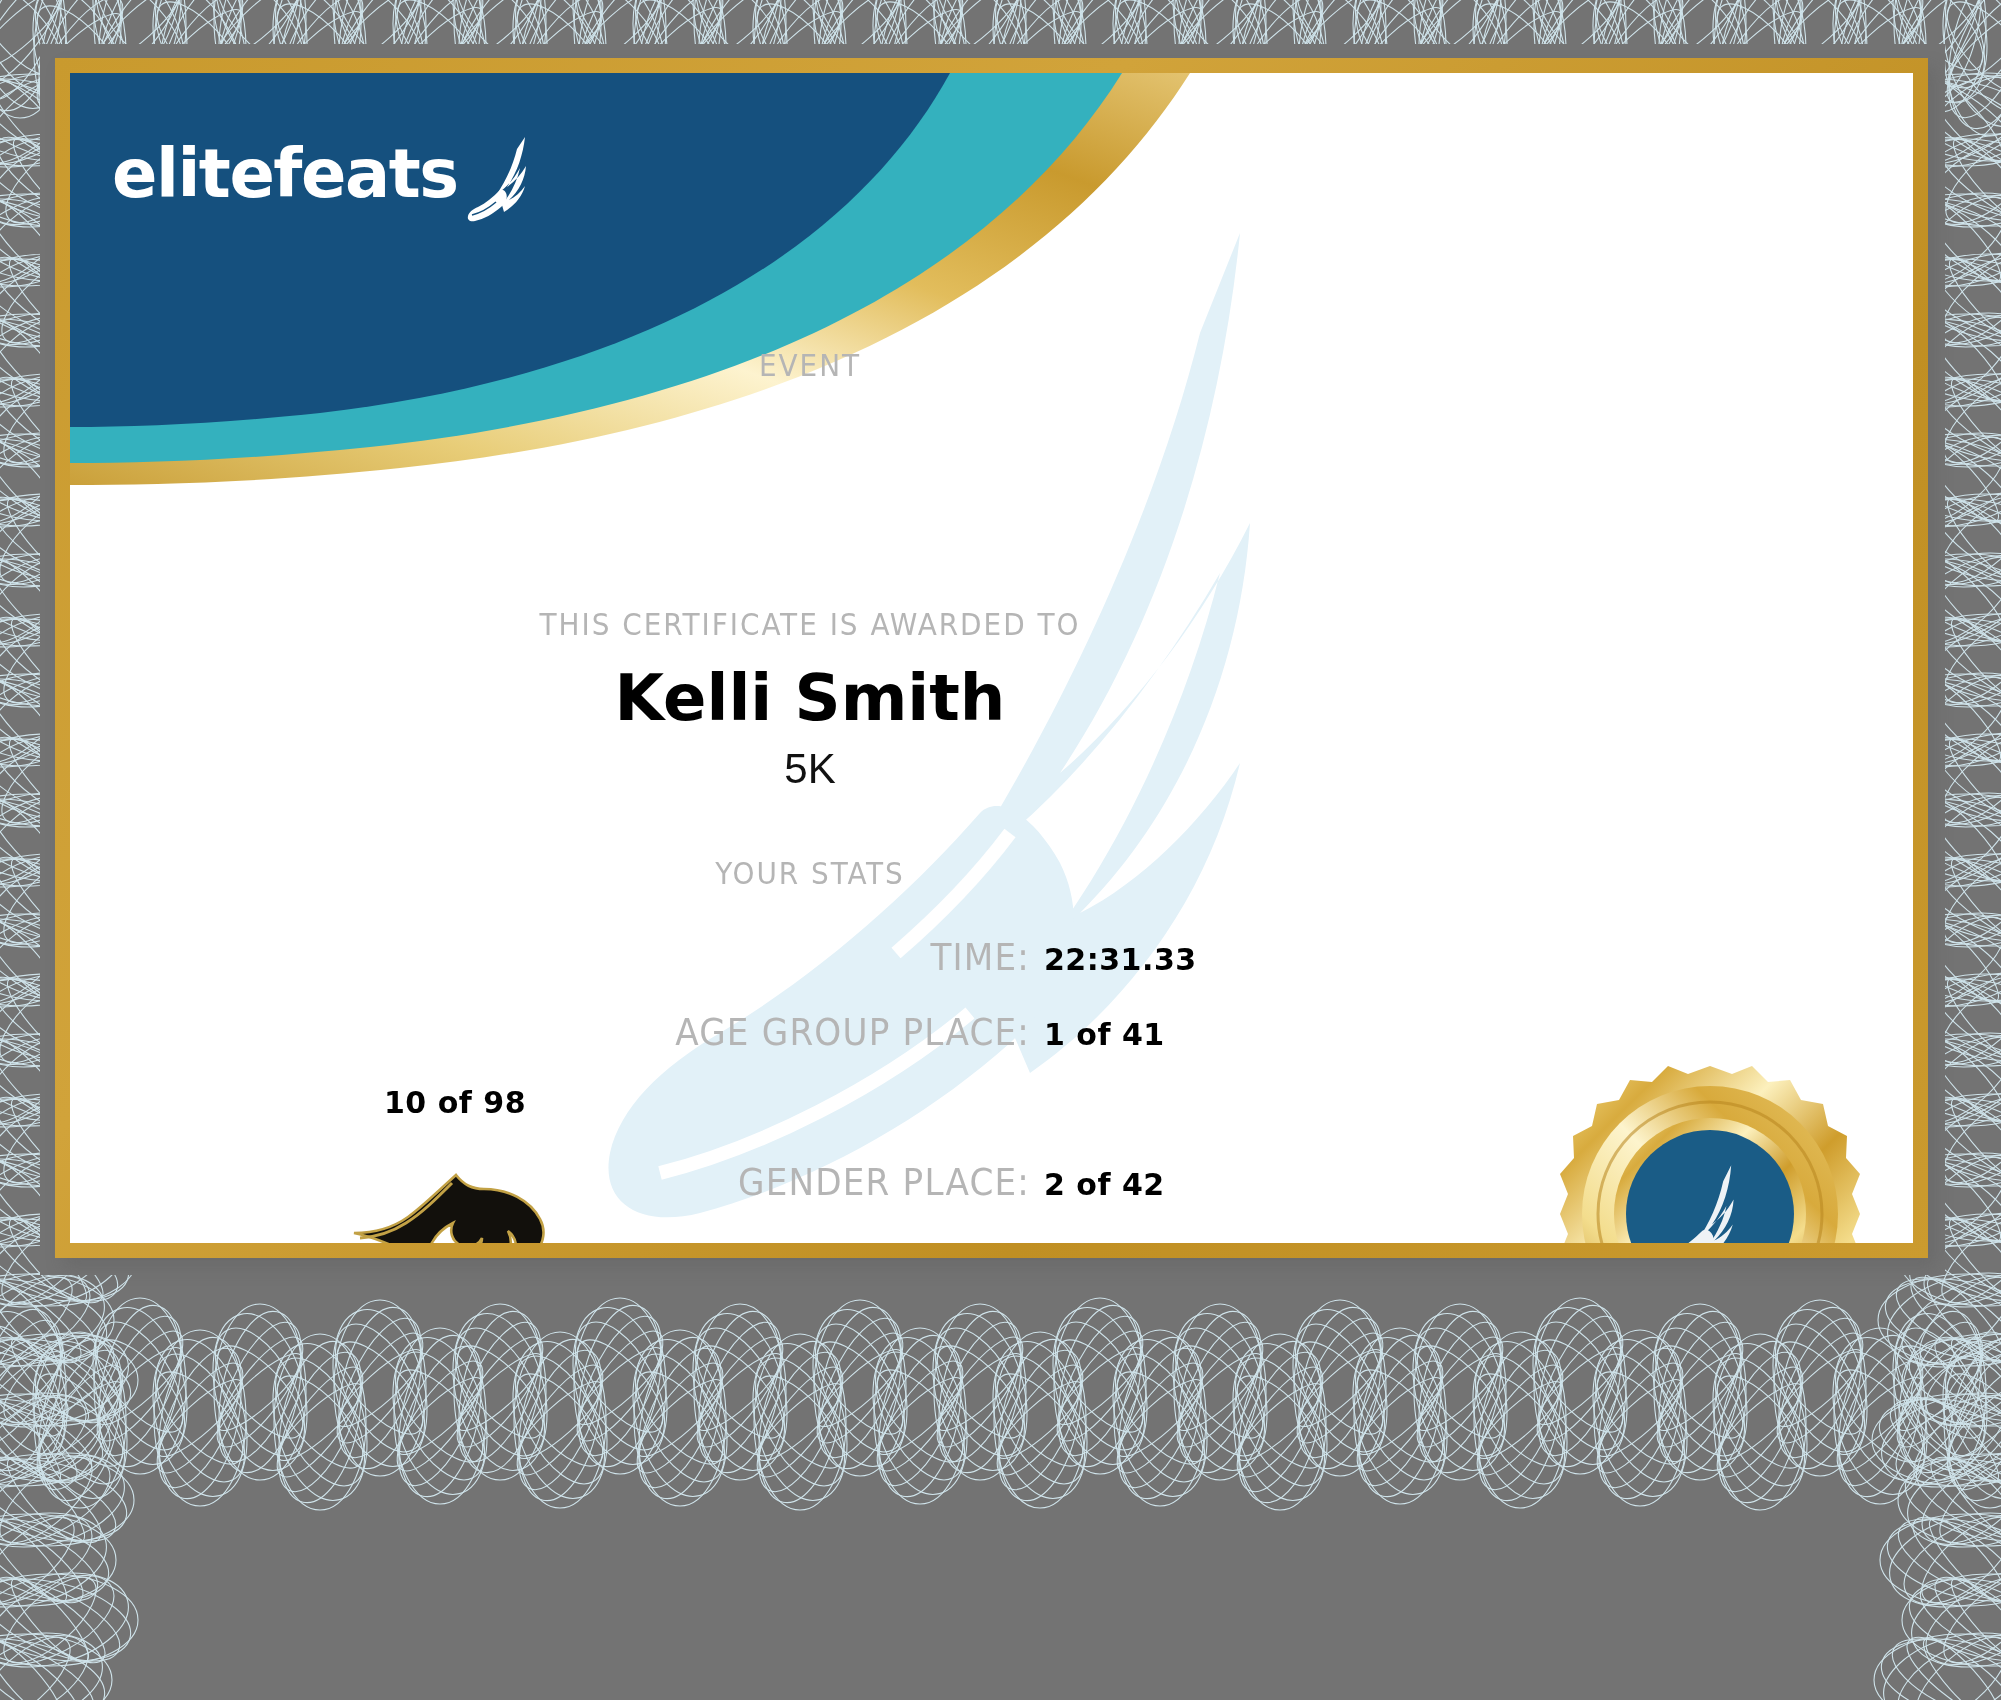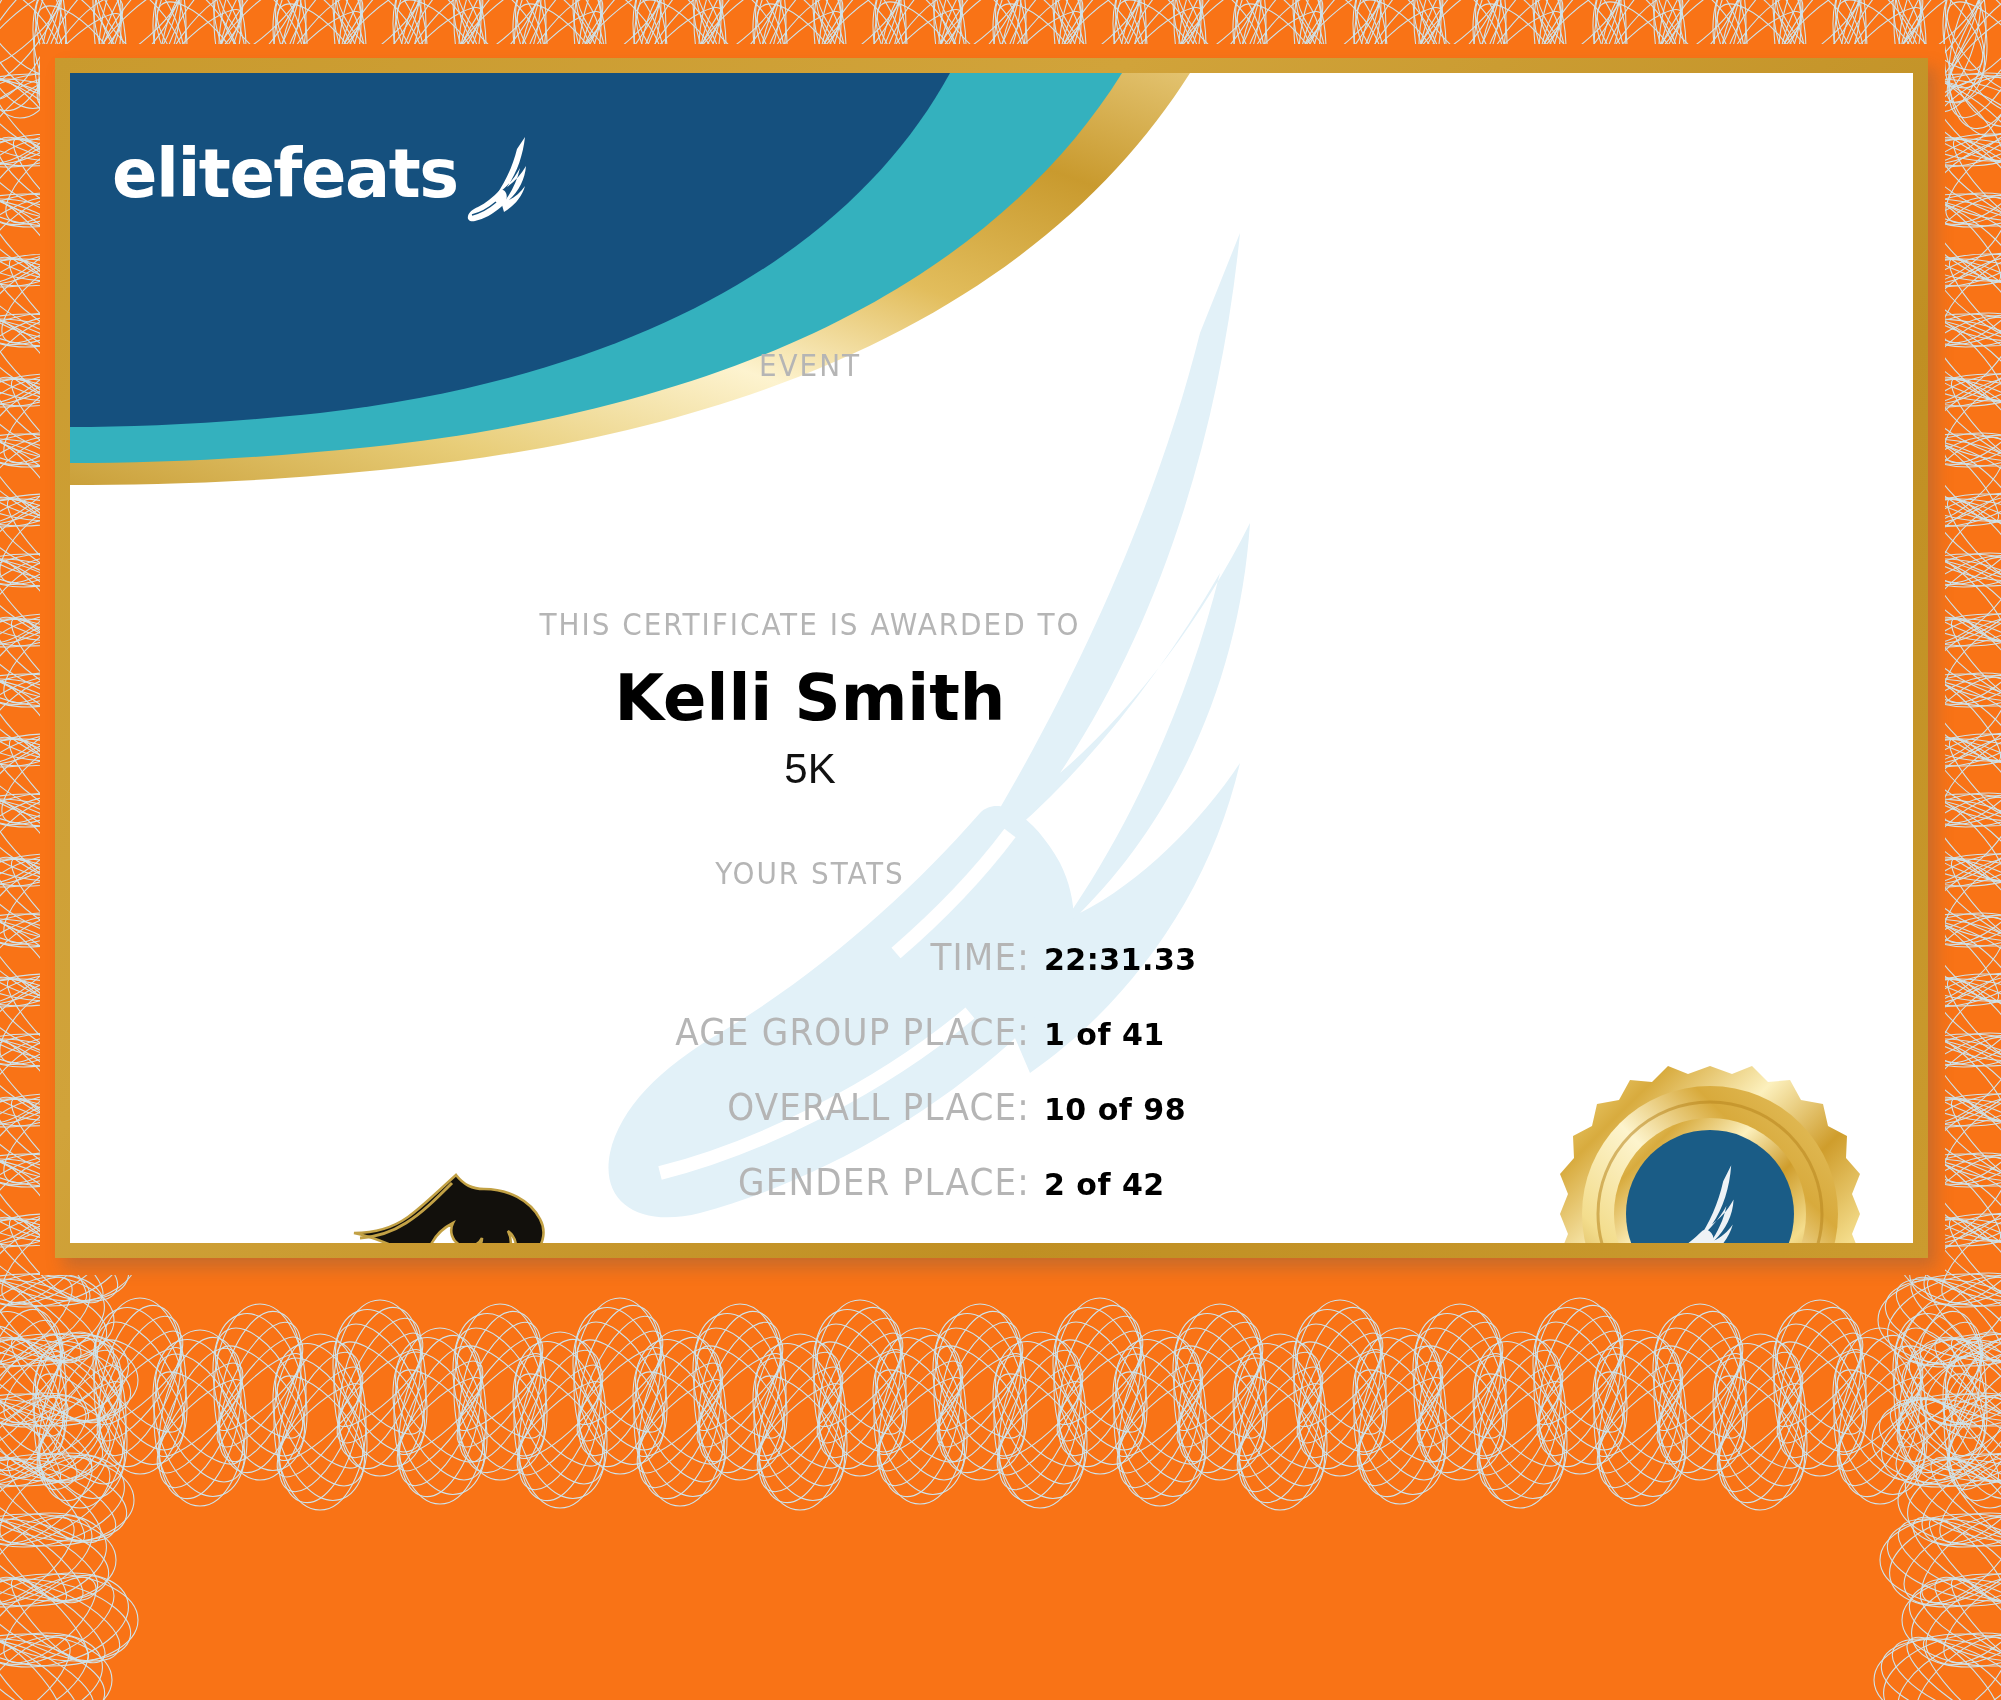--- a/index.html
+++ b/index.html
@@ -12,21 +12,21 @@
     height: 1700px;
     font-family: "Liberation Sans", sans-serif;
     overflow: hidden;
   }
 
   
   #page {
     position: relative;
     width: 2001px;
     height: 1700px;
-    background: #f97316;
+    background: #737373;
     overflow: hidden;
   }
 
   #guilloche {
     position: absolute;
     left: 0; top: 0;
     width: 2001px;
     height: 1700px;
     pointer-events: none;
   }
@@ -432,21 +432,20 @@
         <div id="stats-table">
           <div class="stat-row">
             <span class="stat-key">TIME:</span>
             <span class="stat-val">22:31.33</span>
           </div>
           <div class="stat-row">
             <span class="stat-key">AGE GROUP PLACE:</span>
             <span class="stat-val">1 of 41</span>
           </div>
           <div class="stat-row">
-            <span class="stat-key">OVERALL PLACE:</span>
             <span class="stat-val">10 of 98</span>
           </div>
           <div class="stat-row">
             <span class="stat-key">GENDER PLACE:</span>
             <span class="stat-val">2 of 42</span>
           </div>
         </div>
 
         <div id="adelphi-logo">
           <svg width="230" height="150" viewBox="0 0 230 150" xmlns="http://www.w3.org/2000/svg" style="position:absolute;left:128px;top:-6px;">

